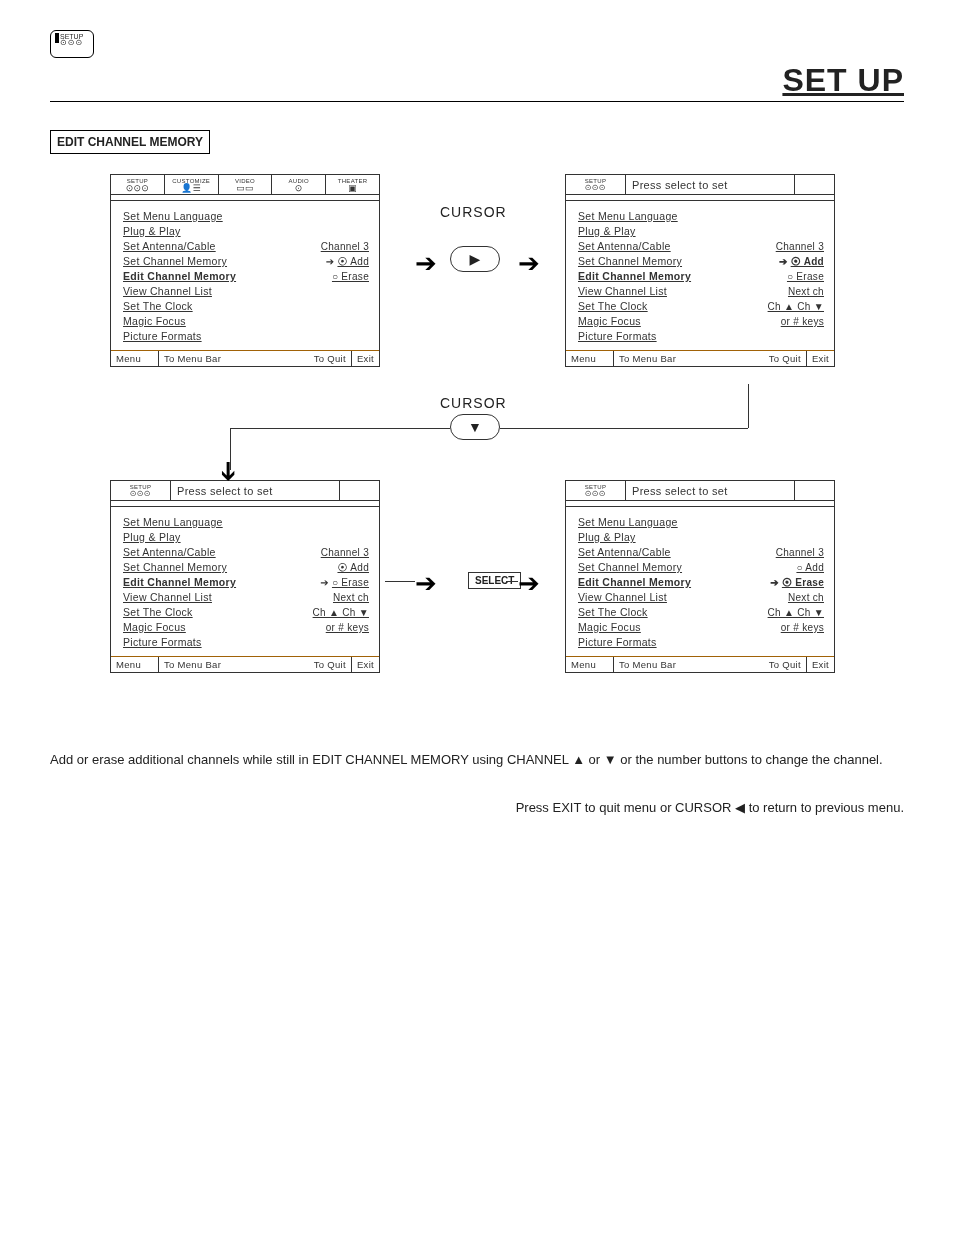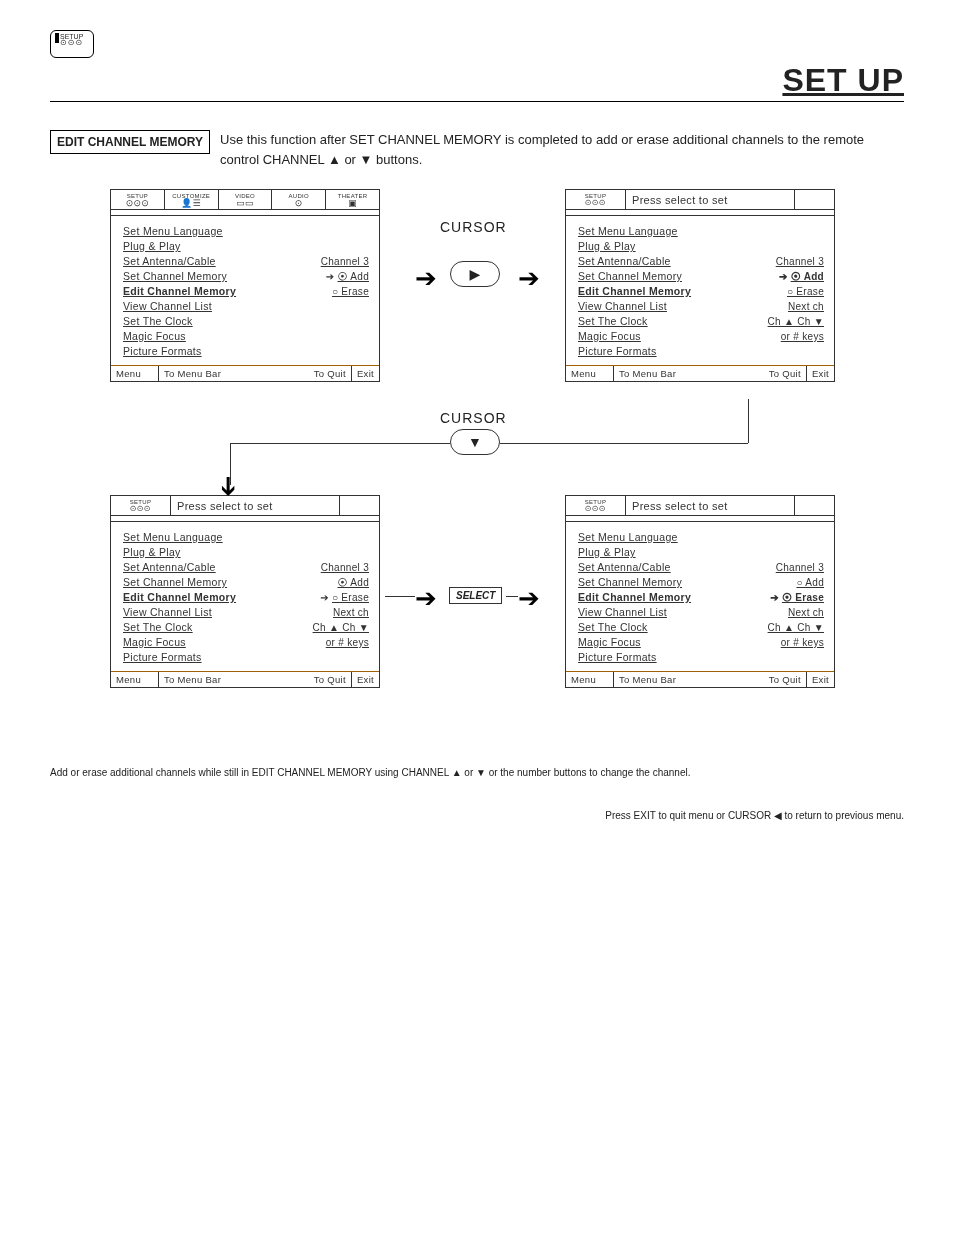--- a/index.html
+++ b/index.html
@@ -31,21 +31,21 @@
   .panel-footer span { display:flex; align-items:center; padding: 0 5px;}
   .pf1 { border-right:1px solid #333; width:48px;}
   .pf2 { flex:1;}
   .pf3 { border-right:1px solid #333;}
   .pf4 {}
   .flow-label { position:absolute; font-size:14px; letter-spacing:1px;}
   .select-box { position:absolute; border:1px solid #333; padding:2px 6px; font-size:10px; font-weight:bold;}
   .big-arrow { position:absolute; font-size:26px; color:#000;}
   .cursor-bubble { position:absolute; width:50px; height:26px; border:1.5px solid #333; border-radius:13px; display:flex; align-items:center; justify-content:center; font-size:14px;}
   .connector { position:absolute; border-color:#333; border-style:solid; border-width:0;}
-  .body-text { font-size:10px; line-height:1.5; margin-top: 8px;}
+  .body-text { font-size:13px; line-height:1.5; margin-top: 8px;}
   .body-text.mt { margin-top: 28px; text-align: right;}
 </style>
 </head>
 <body>
 
 <div style="display:flex; align-items:flex-start; gap:2px; margin-bottom:4px;">
  <div class="top-icon">
    <div style="display:flex; gap:1px;">
      <div class="bar"></div>
      <div>
@@ -53,21 +53,20 @@
        <div class="dots">⊙⊙⊙</div>
      </div>
    </div>
  </div>
 </div>
 
 <div class="title">SET UP</div>
 
 <div class="intro-row">
   <div class="chip">EDIT CHANNEL MEMORY</div>
-  <div class="intro-text">Use this function after SET CHANNEL MEMORY is completed to add or erase additional channels to the remote control CHANNEL ▲ or ▼ buttons.</div>
 </div>
 
 <div class="diagram">
 
   <div class="panel" style="left:60px; top:0;">
     <div class="panel-tabs">
       <div class="tab">
           <span>SETUP</span>
           <span class="glyph">⊙⊙⊙</span>
         </div>
@@ -302,21 +301,21 @@
   <div class="flow-label" style="left:390px; top:221px;">CURSOR</div>
   <div class="cursor-bubble" style="left:400px; top:240px;">▼</div>
 
   <div class="connector" style="left:450px; top:254px; width:248px; border-top-width:1px;"></div>
   <div class="connector" style="left:698px; top:210px; height:44px; border-left-width:1px;"></div>
   <div class="connector" style="left:180px; top:254px; width:220px; border-top-width:1px;"></div>
   <div class="connector" style="left:180px; top:254px; height:42px; border-left-width:1px;"></div>
   <div class="big-arrow" style="left:168px; top:282px; transform:rotate(90deg);">➔</div>
 
   <div class="big-arrow" style="left:365px; top:394px;">➔</div>
-  <div class="select-box" style="left:399px; top:398px;font-style:italic;">SELECT</div>
+  <div class="select-box" style="left:418px; top:398px;">SELECT</div>
   <div class="big-arrow" style="left:468px; top:394px;">➔</div>
   <div class="connector" style="left:335px; top:407px; width:30px; border-top-width:1px;"></div>
   <div class="connector" style="left:456px; top:407px; width:12px; border-top-width:1px;"></div>
 
 </div>
 
 <div class="body-text">Add or erase additional channels while still in EDIT CHANNEL MEMORY using CHANNEL ▲ or ▼ or the number buttons to change the channel.</div>
 <div class="body-text mt">Press EXIT to quit menu or CURSOR ◀ to return to previous menu.</div>
 
 </body></html>

